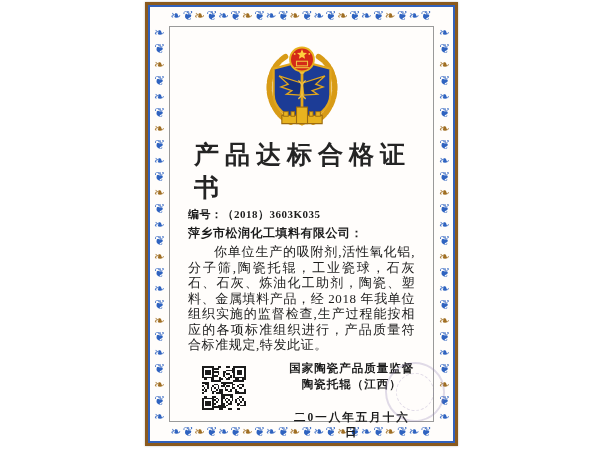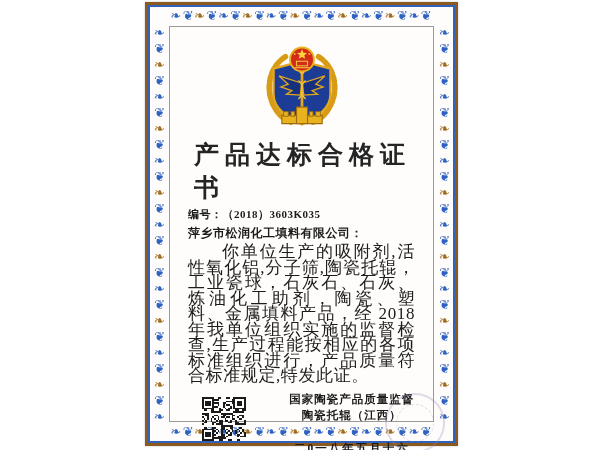--- a/index.html
+++ b/index.html
@@ -26,21 +26,21 @@
   
   .content{position:absolute;inset:26px;padding:14px 17px 0 17px;box-sizing:border-box;}
   .emblem-wrap{text-align:center;height:88px;}
   .title{
     margin-top:8px;text-align:left;font-size:25px;font-weight:bold;letter-spacing:6px;
     padding-left:6px;color:#242424;
   }
   .serial{margin-top:3px;padding-right:18px;font-size:11px;font-weight:bold;letter-spacing:.5px;}
   .recipient{margin-top:3px;font-size:12px;font-weight:bold;letter-spacing:.5px;}
   .body-text{
-    margin:2px 0 0 0;font-size:17px;line-height:15.5px;text-align:justify;text-indent:2em;
+    margin:2px 0 0 0;font-size:13px;line-height:15.5px;text-align:justify;text-indent:2em;
     letter-spacing:.6px;
   }
   .validity{margin-top:2px;font-size:11.5px;font-weight:bold;letter-spacing:.5px;}
   .bottom-row{display:flex;margin-top:7px;align-items:flex-start;gap:15px;}
   .qr{margin-left:14px;width:58px;height:56px;}
   .issuer{margin-left:28px;width:168px;text-align:center;position:relative;}
   .issuer-line{font-size:11.5px;font-weight:bold;line-height:16px;letter-spacing:1px;}
   .issue-date{margin-top:18px;font-size:11.5px;font-weight:bold;letter-spacing:2px;}
   .seal{
     position:absolute;left:96px;top:2px;width:56px;height:56px;border-radius:50%;

